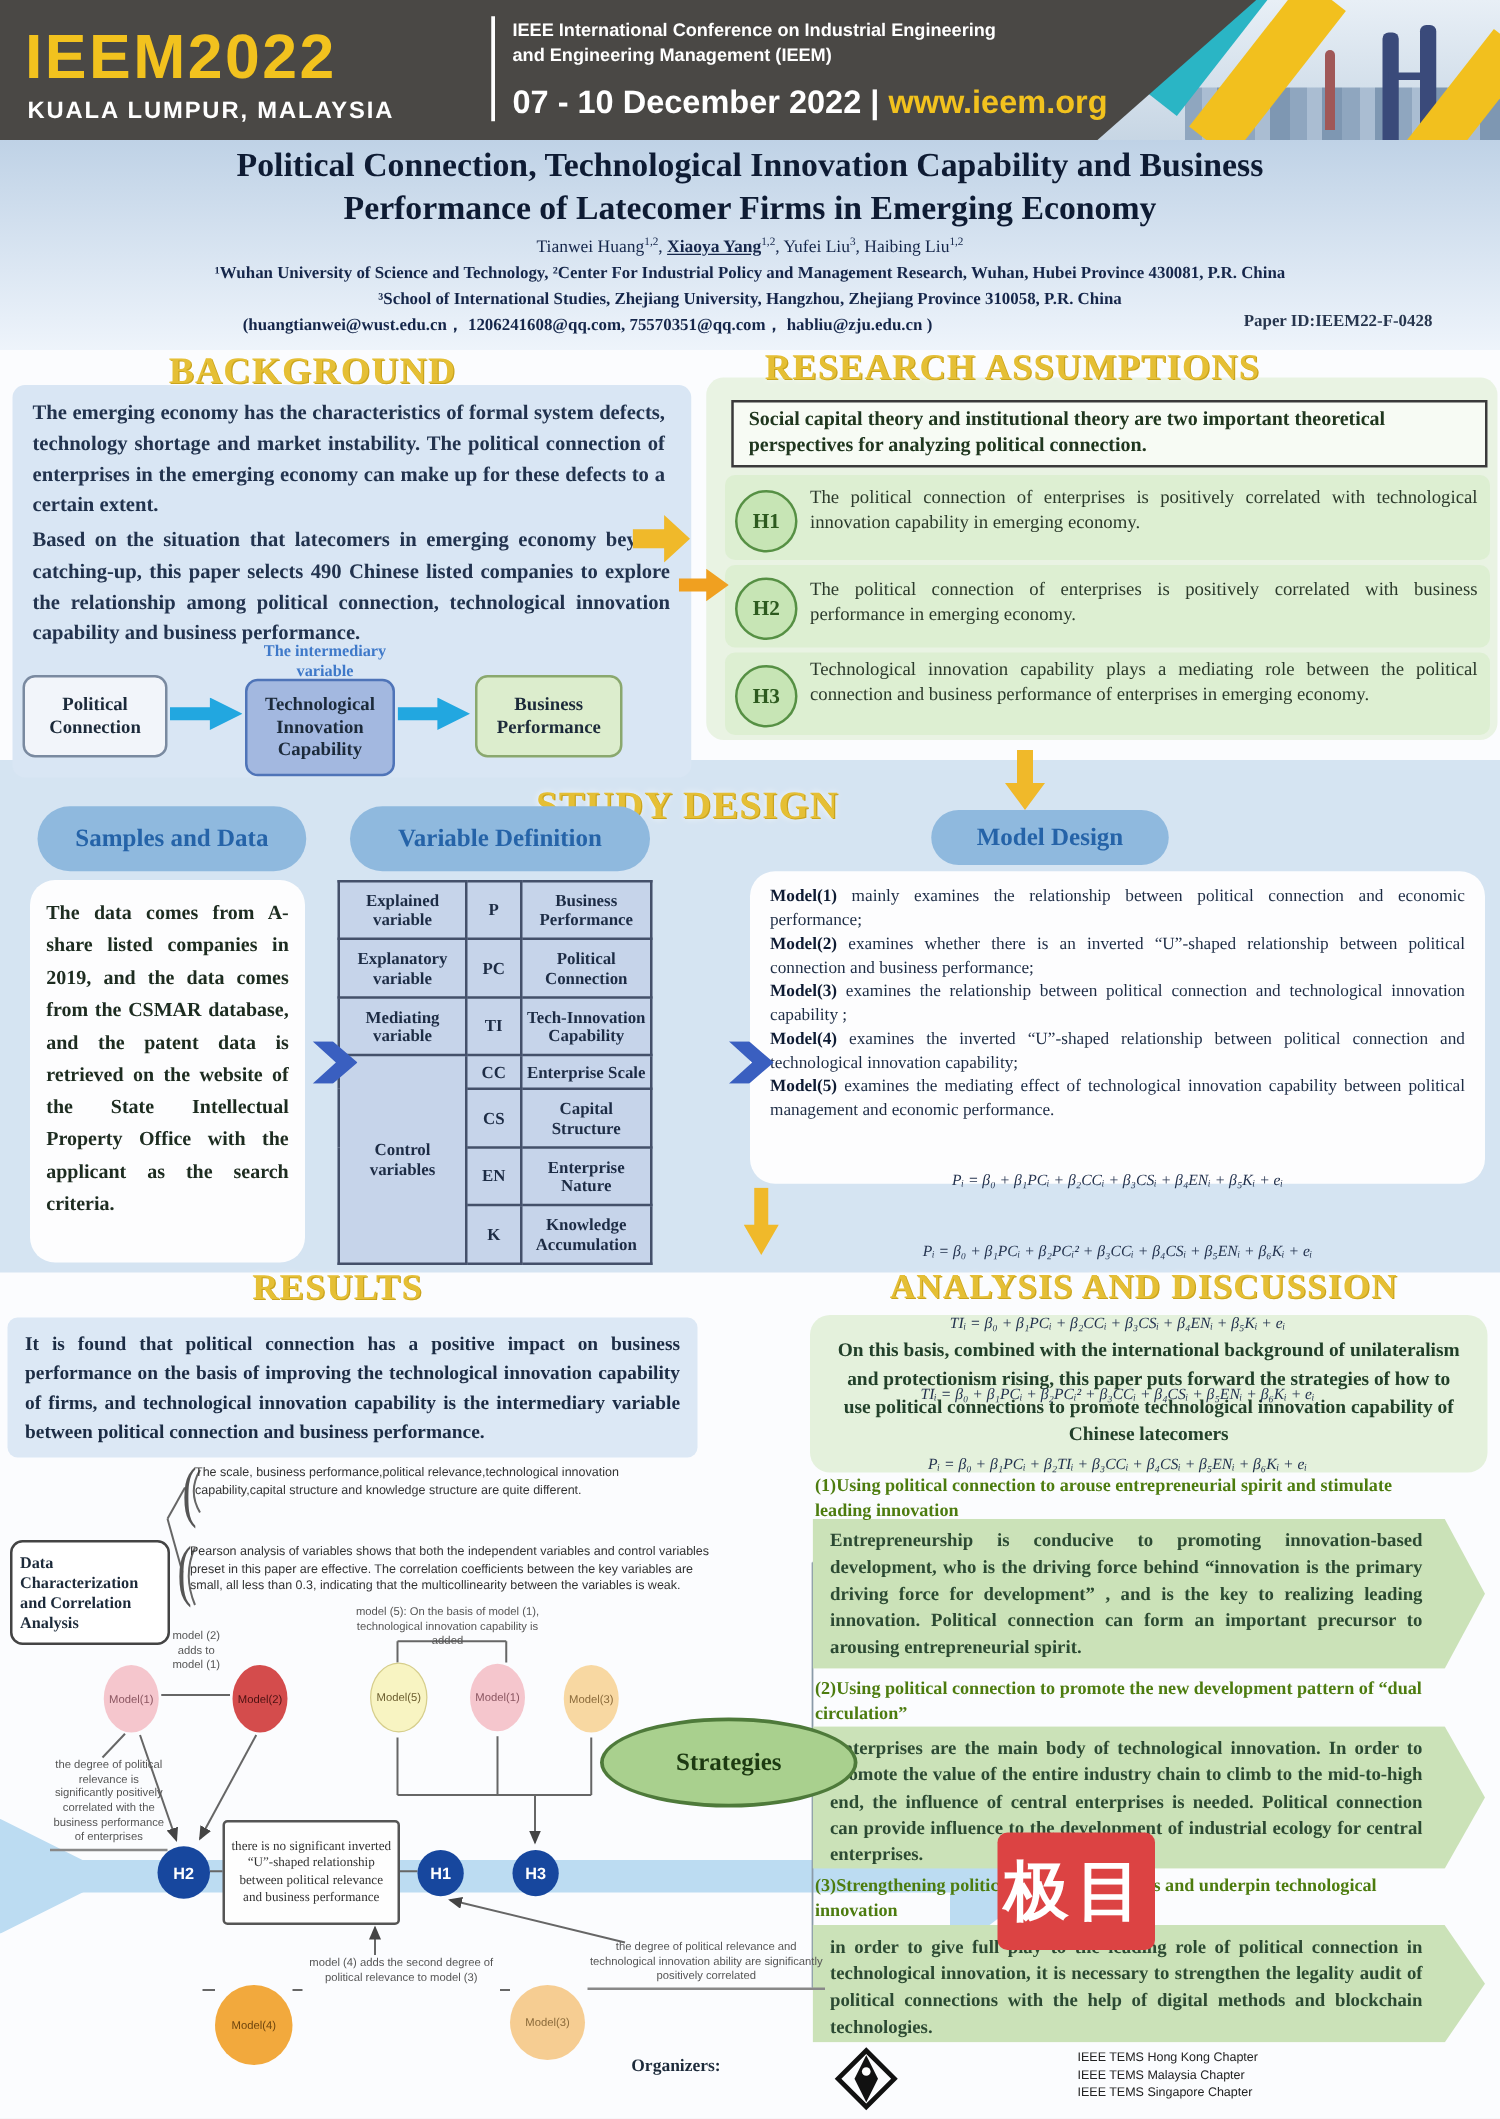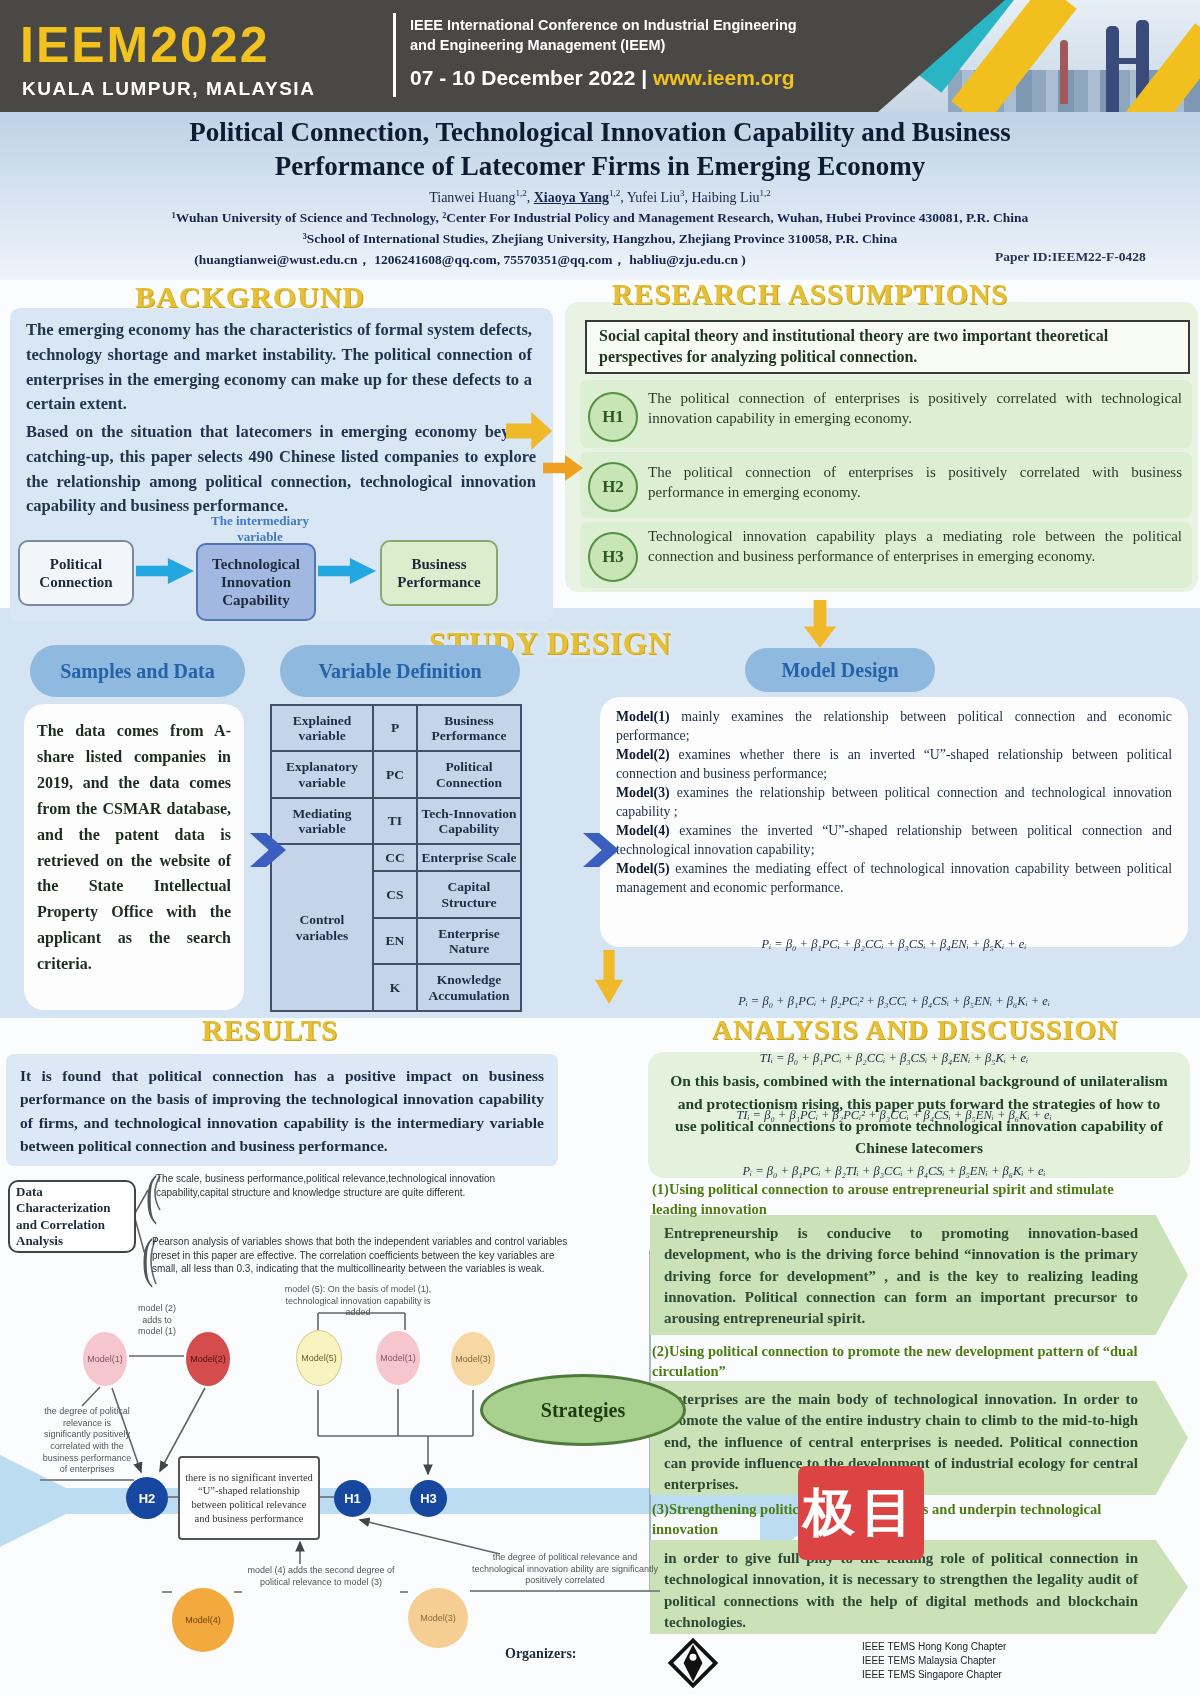--- a/index.html
+++ b/index.html
@@ -7,21 +7,21 @@
           font-family:"Liberation Serif",serif;color:#1c2a3a;}
   .abs{position:absolute;}
   
   .hdr{left:0;top:0;width:1200px;height:112px;background:#4a4845;
        clip-path:polygon(0 0,1005px 0,878px 112px,0 112px);z-index:3;}
   .sky{left:848px;top:0;width:352px;height:112px;background:linear-gradient(#e8eff6,#c7d6e4);z-index:1;}
   .logo-title{left:20px;top:16px;font-size:50px;font-weight:bold;color:#f2c21e;letter-spacing:2px;z-index:4;font-family:"Liberation Sans",sans-serif;}
   .logo-sub{left:22px;top:78px;font-size:19px;font-weight:bold;color:#fff;letter-spacing:1.5px;z-index:4;font-family:"Liberation Sans",sans-serif;}
   .hdr-divider{left:393px;top:13px;width:3px;height:84px;background:#fff;z-index:4;}
   .conf{left:410px;top:16px;width:440px;color:#fff;font-size:14.5px;font-weight:bold;line-height:1.35;z-index:4;font-family:"Liberation Sans",sans-serif;}
-  .dates{left:410px;top:66px;z-index:4;font-family:"Liberation Sans",sans-serif;font-weight:bold;font-size:21px;color:#fff;}
+  .dates{left:410px;top:66px;z-index:4;font-family:"Liberation Sans",sans-serif;font-weight:bold;font-size:26px;color:#fff;}
   .dates .web{color:#f2c21e;}
   .strip{z-index:2;}
   
   .titleband{left:0;top:112px;width:1200px;height:168px;background:linear-gradient(#bfd2e6,#eef4fb);z-index:2;}
   .ptitle{width:1200px;text-align:center;font-weight:bold;color:#0e1b33;font-size:27px;z-index:4;}
   .meta{width:1200px;text-align:center;color:#15264a;z-index:4;}
   sup{font-size:9px;}
   .uname{font-weight:bold;text-decoration:underline;}
   
   .gold{font-weight:bold;color:#e5bf35;letter-spacing:1px;text-shadow:1px 1px 0 #caa41e, 0 0 6px rgba(255,255,255,.9);z-index:4;}
@@ -273,21 +273,21 @@
       <path d="M168,417 L178,417 M320,417 L334,417"></path>
       <path d="M300,484 L300,462" marker-end="url(#ah)"></path>
       <path d="M500,474 L360,440" marker-end="url(#ah)"></path>
       <path d="M162,512 L172,512 M234,512 L242,512 M400,512 L408,512"></path>
     </g>
     <g stroke="#8a9aa8" stroke-width="1.4" fill="none">
       <path d="M650,170 L650,510 M650,170 L662,170 M650,360 L662,360 M650,510 L662,510 M650,328 L680,328"></path>
     </g>
   </svg>
 
-  <div class="abs outlbox" style="left:8px;top:1180px;width:128px;height:73px;">Data Characterization  and Correlation Analysis</div>
+  <div class="abs outlbox" style="left:8px;top:1232px;width:128px;height:84px;">Data Characterization  and Correlation Analysis</div>
   <div class="abs bubble" style="left:156px;top:1172px;width:404px;">
     <span class="brace">(</span>
     <span>The scale, business performance,political relevance,technological innovation capability,capital structure and knowledge structure are quite different.</span>
   </div>
   <div class="abs bubble" style="left:152px;top:1235px;width:424px;">
     <span class="brace">(</span>
     <span>Pearson analysis of variables shows that both the independent variables and control variables preset in this paper are effective.  The correlation coefficients between the key variables are small, all less than 0.3, indicating that the multicollinearity between the variables is weak.</span>
   </div>
 
   <div class="abs tiny" style="left:283px;top:1284px;width:150px;">model (5): On the basis of model (1), technological innovation capability is added</div>

